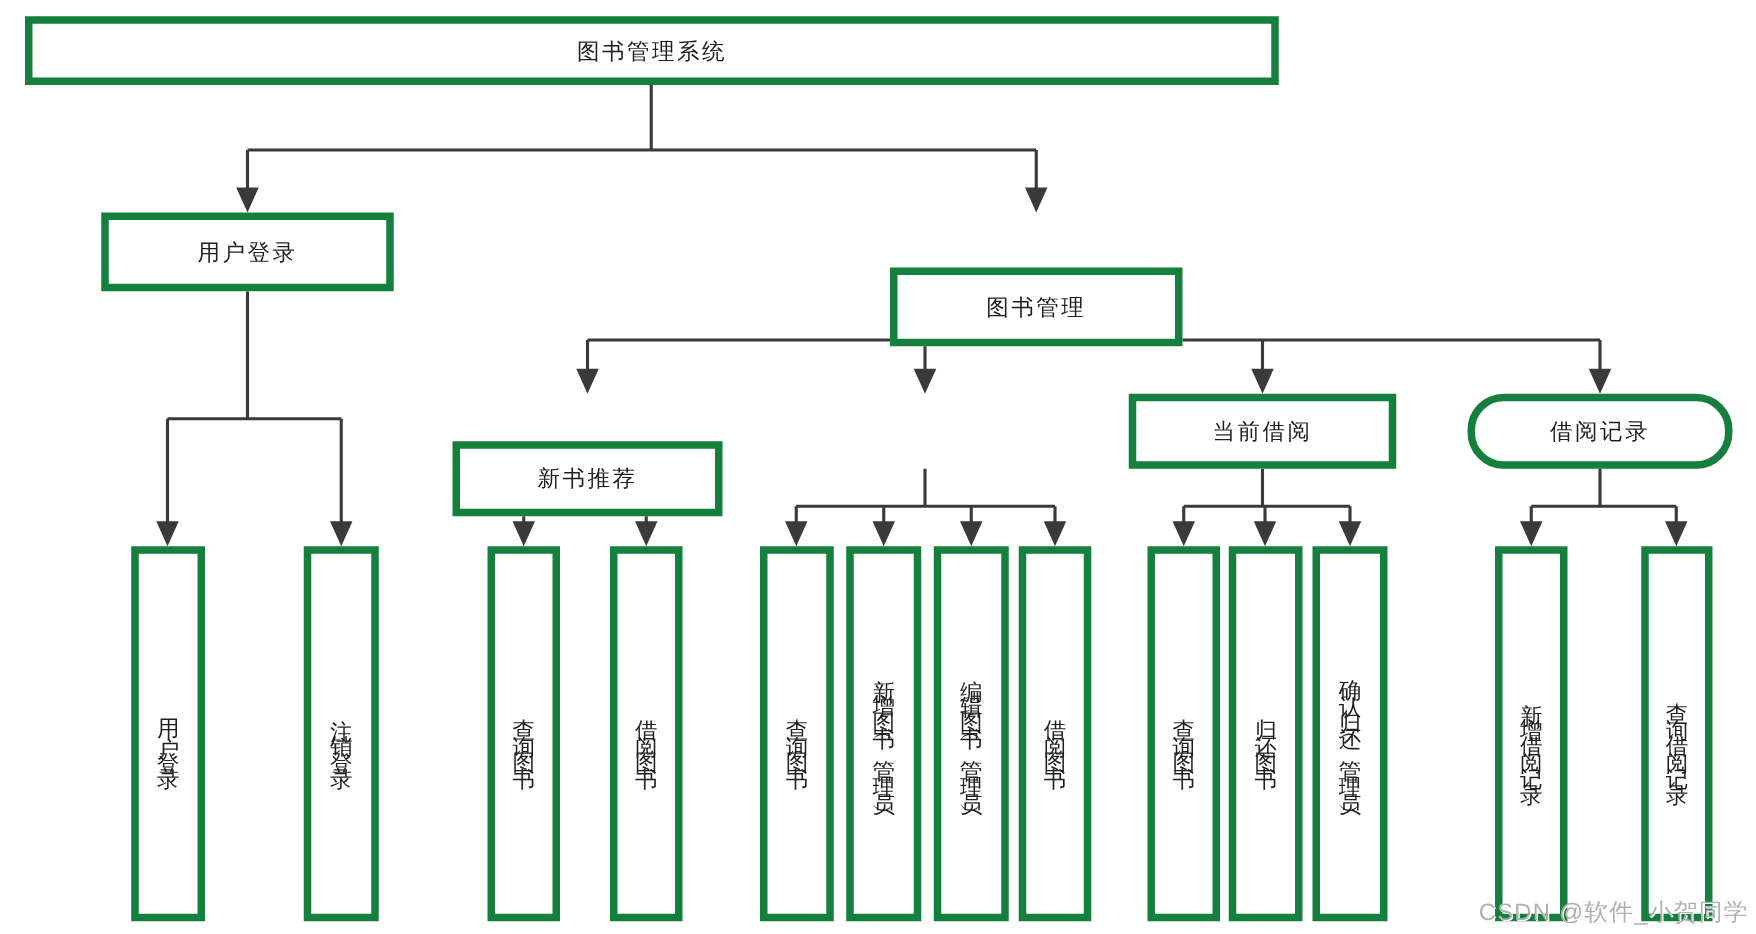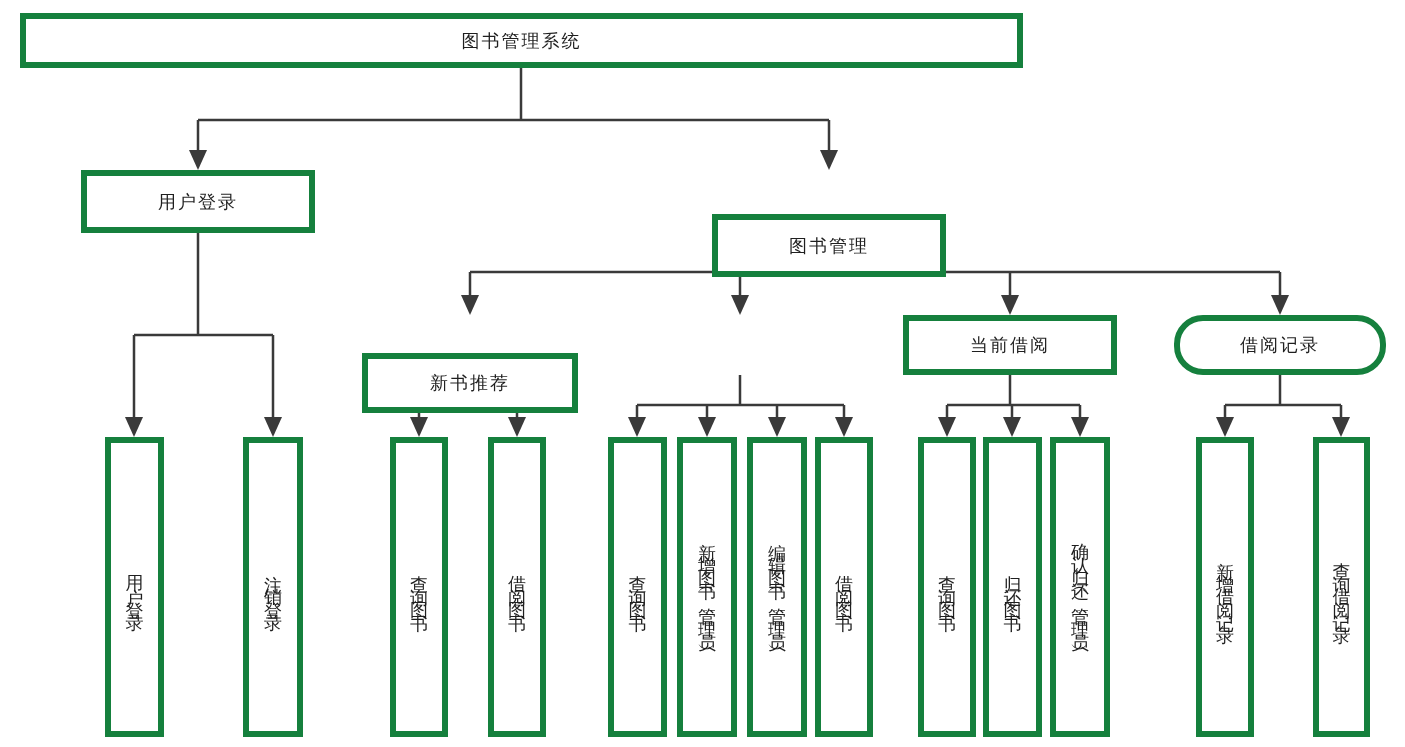--- a/index.html
+++ b/index.html
@@ -179,13 +179,14 @@
   <div class="node vnode leaf l11">
     <span>确认归还（管理员）</span>
   </div>
   <div class="node vnode leaf l12">
     <span>新增借阅记录</span>
   </div>
   <div class="node vnode leaf l13">
     <span>查询借阅记录</span>
   </div>
 
+  <div id="watermark">CSDN @软件_小贺同学</div>
 </div>
 
 </body></html>

